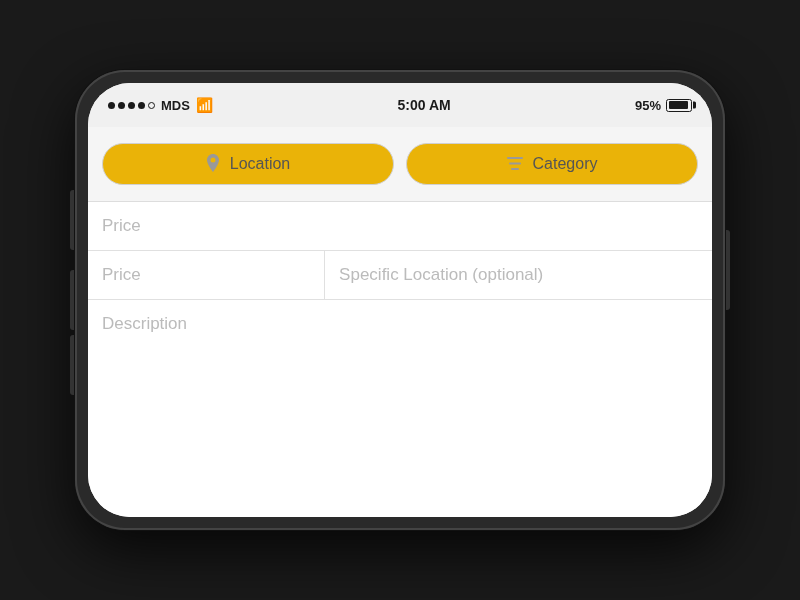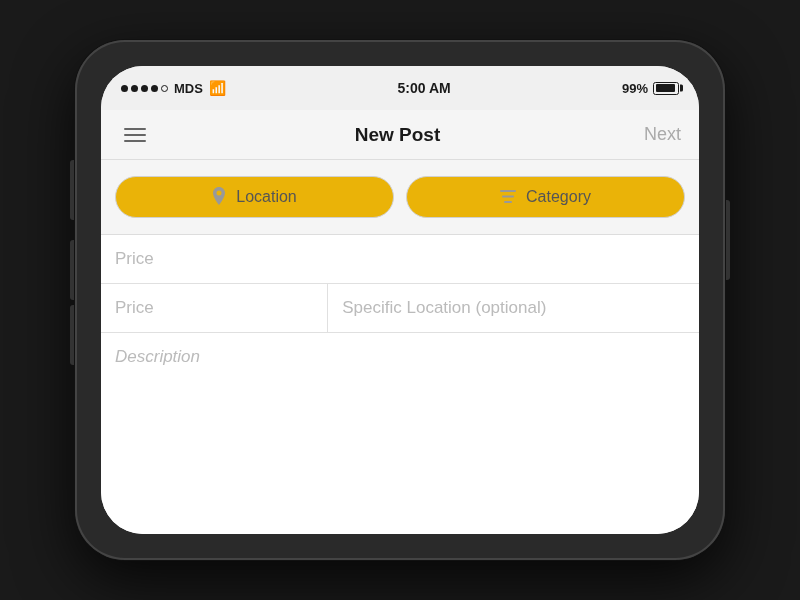--- a/index.html
+++ b/index.html
@@ -10,24 +10,24 @@
       background: #1a1a1a;
       display: flex;
       align-items: center;
       justify-content: center;
       font-family: -apple-system, 'Helvetica Neue', Helvetica, Arial, sans-serif;
       overflow: hidden;
     }
 
     .phone-frame {
       width: 650px;
-      height: 520px;
+      height: 460px;
       background: #2a2a2a;
       border-radius: 50px;
-      padding: 26px;
+      padding: 13px;
       box-shadow:
         inset 0 0 0 2px #444,
         0 0 0 1px #111,
         0 20px 60px rgba(0,0,0,0.8);
       position: relative;
     }
 
     
     .phone-frame::before {
       content: '';
@@ -274,21 +274,20 @@
       padding: 14px 14px;
       display: flex;
       align-items: center;
     }
 
     .form-field-description {
       padding: 14px 14px;
       min-height: 100px;
       display: flex;
       align-items: flex-start;
-      font-style: italic;
     }
   </style>
 </head>
 <body>
 
 <div class="phone-frame">
   <div class="screen">
 
     <div class="status-bar">
       <div class="status-left">
@@ -300,38 +299,29 @@
           <div class="dot empty"></div>
         </div>
         <span class="carrier-name">MDS</span>
         <span class="wifi-icon">
           
           📶
         </span>
       </div>
       <div class="status-center">5:00 AM</div>
       <div class="status-right">
-        <span>99%</span>
+        <span>95%</span>
         <div class="battery-container">
           <div class="battery-icon">
             <div class="battery-fill"></div>
           </div>
         </div>
       </div>
     </div>
 
-    <div class="nav-bar">
-      <div class="menu-icon">
-        <div class="menu-line"></div>
-        <div class="menu-line"></div>
-        <div class="menu-line"></div>
-      </div>
-      <span class="nav-title">New Post</span>
-      <span class="nav-next">Next</span>
-    </div>
 
     <div class="content">
 
       <div class="filter-row">
         <div class="filter-btn">
           <span class="filter-btn-icon">
             <svg width="14" height="18" viewBox="0 0 14 18" fill="none" xmlns="http://www.w3.org/2000/svg">
               <path d="M7 0C3.686 0 1 2.686 1 6c0 4.5 6 12 6 12s6-7.5 6-12c0-3.314-2.686-6-6-6zm0 8.5A2.5 2.5 0 1 1 7 3.5a2.5 2.5 0 0 1 0 5z" fill="#999"></path>
             </svg>
           </span>

